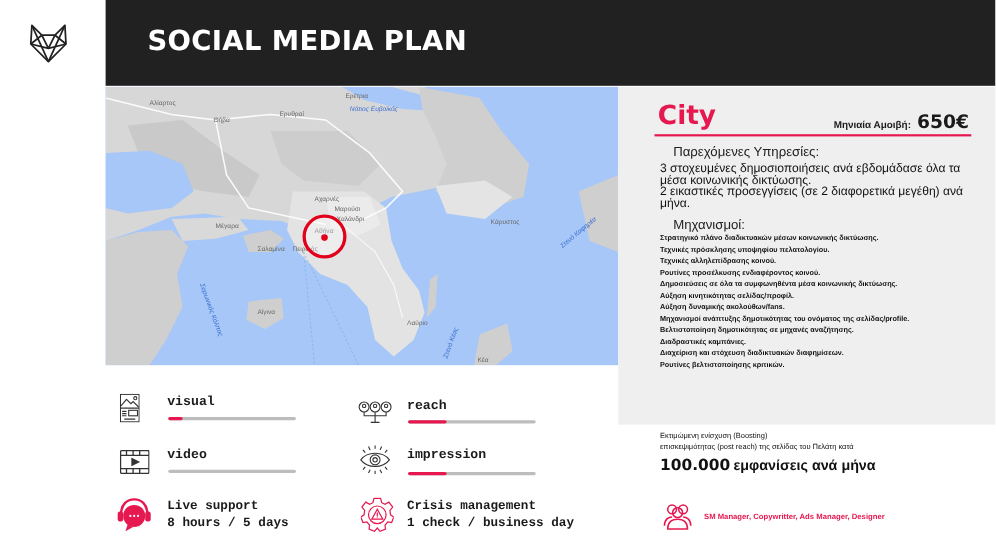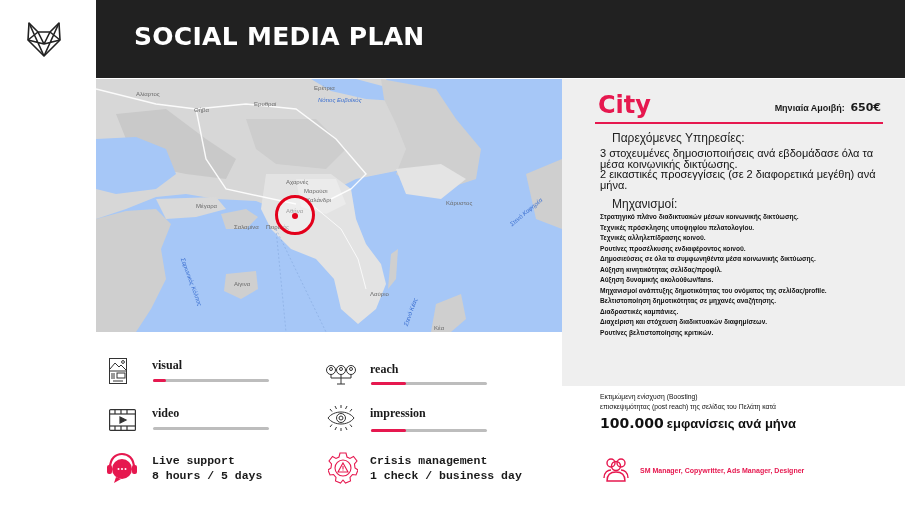--- a/index.html
+++ b/index.html
@@ -13,32 +13,32 @@
   .map { position: absolute; left: 96px; top: 79px; width: 466px; height: 253px; background: #a6c7f7; overflow: hidden; }
   .map svg { position: absolute; left: 0; top: 0; }
   .map-label { position: absolute; font-size: 6px; color: #6a6a6a; white-space: nowrap; }
   .map-label.sea { color: #3b6fd0; font-style: italic; }
   .map-marker-ring { position: absolute; left: 179px; top: 116px; width: 40px; height: 40px; border: 3px solid #e3001b; border-radius: 50%; background: rgba(255,255,255,0.35); }
   .map-marker-dot { position: absolute; left: 196px; top: 134px; width: 6px; height: 6px; background: #e3001b; border-radius: 50%; }
 
   .panel { position: absolute; left: 562px; top: 79px; width: 343px; height: 307px; background: #efefef; }
   .city { position: absolute; left: 36px; top: 12px; font-family: "DejaVu Sans", sans-serif; font-weight: bold; font-size: 24px; color: #e6184f; }
   .fee { position: absolute; right: 24px; top: 22px; font-size: 9px; font-weight: bold; color: #1a1a1a; }
-  .fee-value { font-family: "DejaVu Sans", sans-serif; font-size: 11px; font-weight: bold; margin-left: 3px; }
+  .fee-value { font-family: "DejaVu Sans", sans-serif; font-size: 17px; font-weight: bold; margin-left: 3px; }
   .city-underline { position: absolute; left: 33px; top: 43px; width: 288px; height: 2px; background: #e6184f; }
   .section-title { position: absolute; left: 38px; font-size: 12px; color: #222; margin-left: 12px; }
   .services { position: absolute; left: 38px; top: 69px; width: 290px; font-size: 11px; font-weight: normal; line-height: 10.5px; color: #111; }
   .specifics { position: absolute; left: 38px; top: 133px; width: 290px; list-style: none; font-size: 6.6px; font-weight: bold; line-height: 10.5px; color: #111; }
   .boost { position: absolute; left: 38px; top: 313px; width: 290px; font-size: 6.8px; line-height: 9.5px; color: #111; }
   .boost-big { position: absolute; left: 38px; top: 336px; font-size: 13px; font-weight: bold; color: #111; }
   .boost-big .num { font-family: "DejaVu Sans", sans-serif; font-size: 14px; margin-right: 3px; }
   .team-icon { position: absolute; left: 40px; top: 377px; width: 28px; height: 26px; }
   .team-text { position: absolute; left: 78px; top: 388px; font-size: 7px; font-weight: bold; color: #e6184f; }
   .metric-icon { position: absolute; }
-  .metric-label { position: absolute; font-family: Liberation Serif, serif; font-weight: bold; font-size: 12px; color: #1a1a1a; white-space: nowrap; text-align: right; }
+  .metric-label { position: absolute; font-family: Liberation Mono, monospace; font-weight: bold; font-size: 12px; color: #1a1a1a; white-space: nowrap; text-align: right; }
   .bar-track { position: absolute; height: 3px; background: #bdbdbd; border-radius: 2px; }
   .bar-fill { position: absolute; left: 0; top: 0; height: 3px; background: #e6184f; border-radius: 2px; }
   .two-line { position: absolute; font-family: Liberation Mono, monospace; font-weight: bold; font-size: 11.5px; line-height: 15px; color: #1a1a1a; white-space: nowrap; }
 </style>
 </head>
 <body>
 
 <svg class="logo" viewBox="0 0 36 38" fill="none" stroke="#222" stroke-width="1.6" stroke-linejoin="round">
   <path d="M3 3 L12 12 L24 12 L33 3 L34 20 L18 36 L2 20 Z"></path>
   <path d="M3 3 L18 36 M33 3 L18 36 M12 12 L2 20 M24 12 L34 20 M12 12 L18 24 L24 12 M2 20 L18 24 L34 20"></path>

